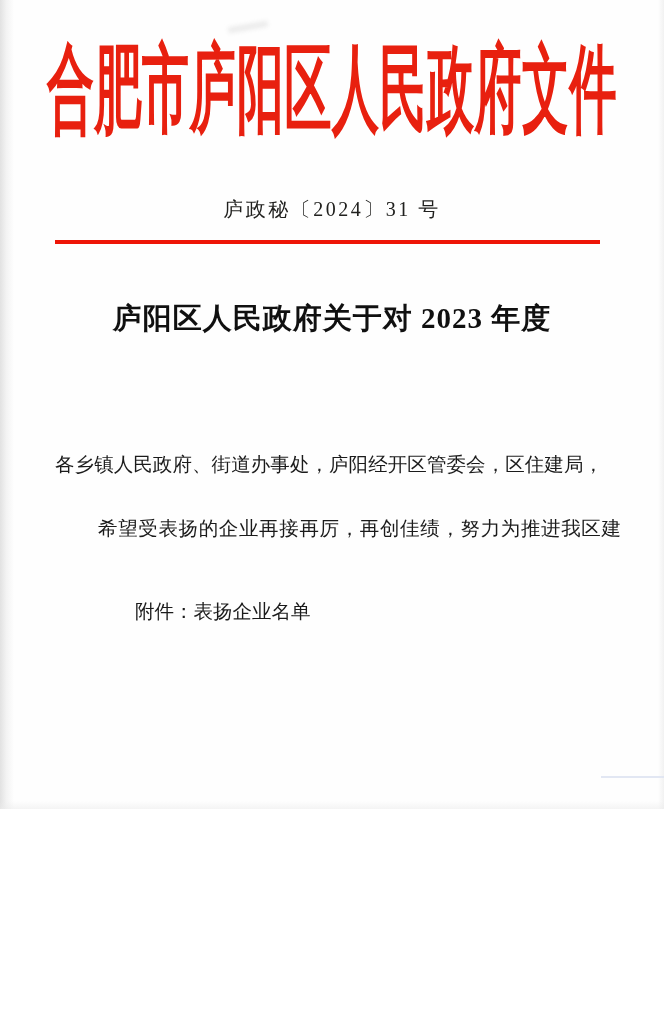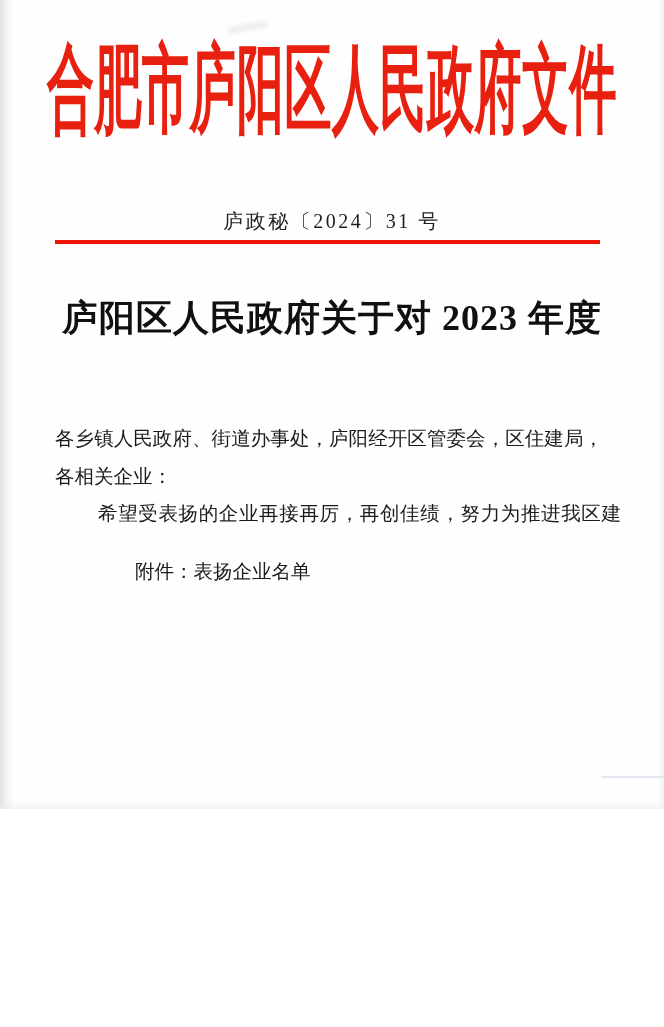--- a/index.html
+++ b/index.html
@@ -20,37 +20,37 @@
   .scan-smudge{position:absolute;left:228px;top:24px;width:40px;height:6px;
     background:#d9d9d9;filter:blur(2px);opacity:.5;transform:rotate(-10deg);}
 
   
   .org-title{
     position:absolute;top:26px;left:0;right:0;text-align:center;
     font-size:47px;font-weight:bold;color:#e8200f;white-space:nowrap;
     transform:scaleY(2.05);transform-origin:50% 0;letter-spacing:0.5px;
   }
   .doc-number{
-    position:absolute;top:208px;left:0;right:0;text-align:center;
+    position:absolute;top:196px;left:0;right:0;text-align:center;
     font-size:20px;letter-spacing:2.5px;color:#20201e;
   }
   .red-rule{position:absolute;top:240px;left:55px;width:545px;height:4px;background:#ee1507;}
 
   .doc-title{position:absolute;top:299px;left:0;right:0;text-align:center;
-    font-weight:bold;font-size:36px;line-height:38px;color:#101010;letter-spacing:1px;}
+    font-weight:bold;font-size:29px;line-height:38px;color:#101010;letter-spacing:1px;}
 
   .body-block{position:absolute;top:420px;left:55px;width:566px;
     font-size:19.5px;line-height:37.5px;color:#1b1b1b;}
   .line{text-align:left;}
-  .fill{text-align:justify;text-align-last:justify;}
+  .fill{text-align:justify;text-align-last:justify;margin-top:26px;}
   .w546{width:548px;}
   .indent{text-indent:41px;}
   .para2{padding-left:43px;}
   .para2 .fill{width:523px;}
-  .attach{margin-top:20px;padding-left:80px;}
+  .attach{margin-top:46px;padding-left:80px;}
 
   
   .seal{position:absolute;left:420px;top:848px;width:162px;height:162px;z-index:1;}
   .date-line{position:absolute;left:421px;top:966px;z-index:2;
     font-size:20px;letter-spacing:1.5px;color:#141414;white-space:nowrap;}
 </style>
 </head>
 <body>
 
 <div class="page">
@@ -67,21 +67,20 @@
 
   <div class="red-rule"></div>
 
   <div class="doc-title">
     <div>庐阳区人民政府关于对 2023 年度</div>
   </div>
 
   <div class="body-block">
     <div>
       <div class="line fill w546">各乡镇人民政府、街道办事处，庐阳经开区管委会，区住建局，</div>
-      <div class="line">各相关企业：</div>
     </div>
     <div class="para2">
       <div class="line fill">希望受表扬的企业再接再厉，再创佳绩，努力为推进我区建</div>
     </div>
     <div class="attach">附件：表扬企业名单</div>
   </div>
 
   <div class="seal">
     <svg width="162" height="162" viewBox="0 0 162 162">
       <defs>

